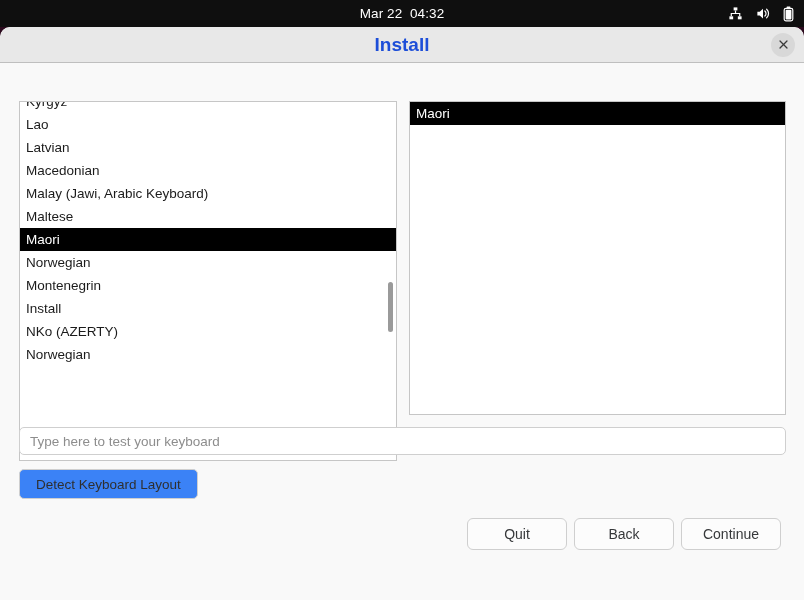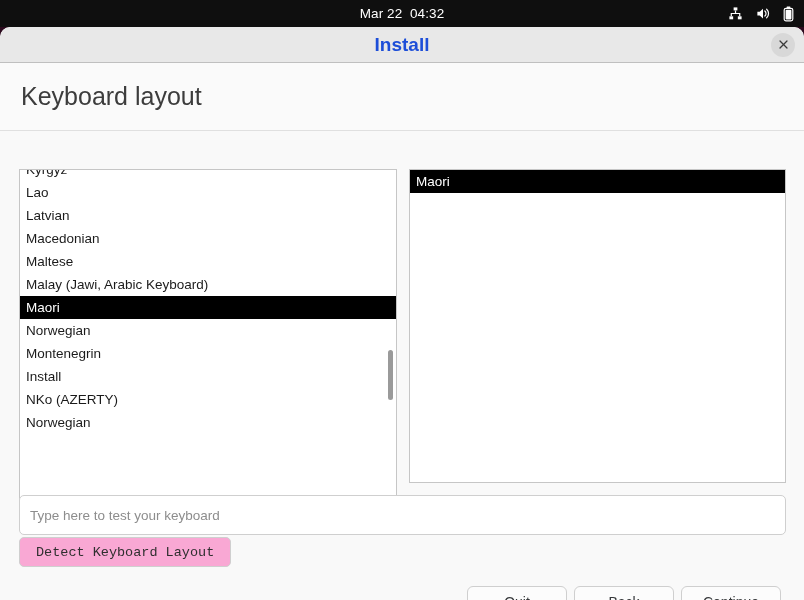--- a/index.html
+++ b/index.html
@@ -172,41 +172,41 @@
     width: 5px;
     border-radius: 3px;
     background: #9a9a9a;
   }
 
   .test-input {
     position: absolute;
     left: 19px;
     top: 364px;
     width: 767px;
-    height: 40px;
+    height: 28px;
     background: #ffffff;
     border: 1px solid #cfcfcf;
     border-radius: 5px;
     font-family: "Liberation Sans", sans-serif;
     font-size: 13.5px;
     color: #2b2b2b;
     padding: 0 10px;
   }
   .test-input::placeholder { color: #8d8d8d; }
 
   .detect-btn {
     position: absolute;
     left: 19px;
     top: 406px;
     height: 30px;
     padding: 0 16px;
-    background: #f9a8d4;
+    background: #3b82f6;
     border: 1px solid #cfcfcf;
     border-radius: 5px;
-    font-family: Liberation Mono, monospace;
+    font-family: Liberation Sans, sans-serif;
     font-size: 13.5px;
     color: #2f2f2f;
     cursor: pointer;
   }
 
   
   .action-bar {
     position: absolute;
     left: 0;
     top: 455px;
@@ -268,35 +268,32 @@
   <div class="titlebar">
     <div class="titlebar-title">Install</div>
     <div class="close-btn">
       <svg width="11" height="11" viewBox="0 0 12 12" stroke="#3a3a3a" stroke-width="1.4" stroke-linecap="round">
         <line x1="2.2" y1="2.2" x2="9.8" y2="9.8"></line>
         <line x1="9.8" y1="2.2" x2="2.2" y2="9.8"></line>
       </svg>
     </div>
   </div>
 
-  <div class="page-header">
-    <h1 class="page-title">Keyboard layout</h1>
-  </div>
 
   <div class="content">
 
 
     <div class="list-box list-left">
       <div class="list-inner">
           <div class="list-row">Kyrgyz</div>
           <div class="list-row">Lao</div>
           <div class="list-row">Latvian</div>
           <div class="list-row">Macedonian</div>
+          <div class="list-row">Malay (Jawi, Arabic Keyboard)</div>
           <div class="list-row">Maltese</div>
-          <div class="list-row">Malay (Jawi, Arabic Keyboard)</div>
           <div class="list-row selected">Maori</div>
           <div class="list-row">Norwegian</div>
           <div class="list-row">Montenegrin</div>
           <div class="list-row">Install</div>
           <div class="list-row">NKo (AZERTY)</div>
           <div class="list-row">Norwegian</div>
         </div>
       <div class="scroll-track">
         <div class="scroll-thumb" style="top:178px;height:50px;"></div>
       </div>

